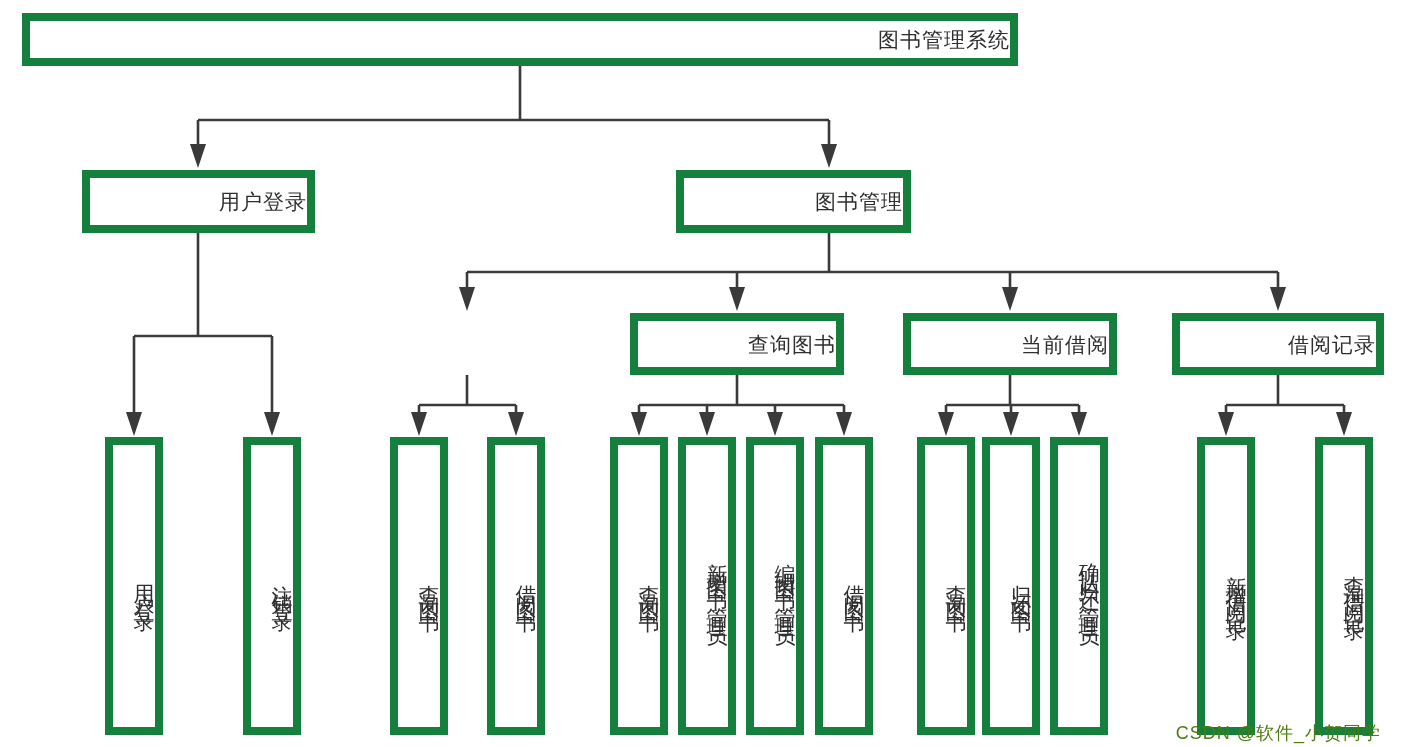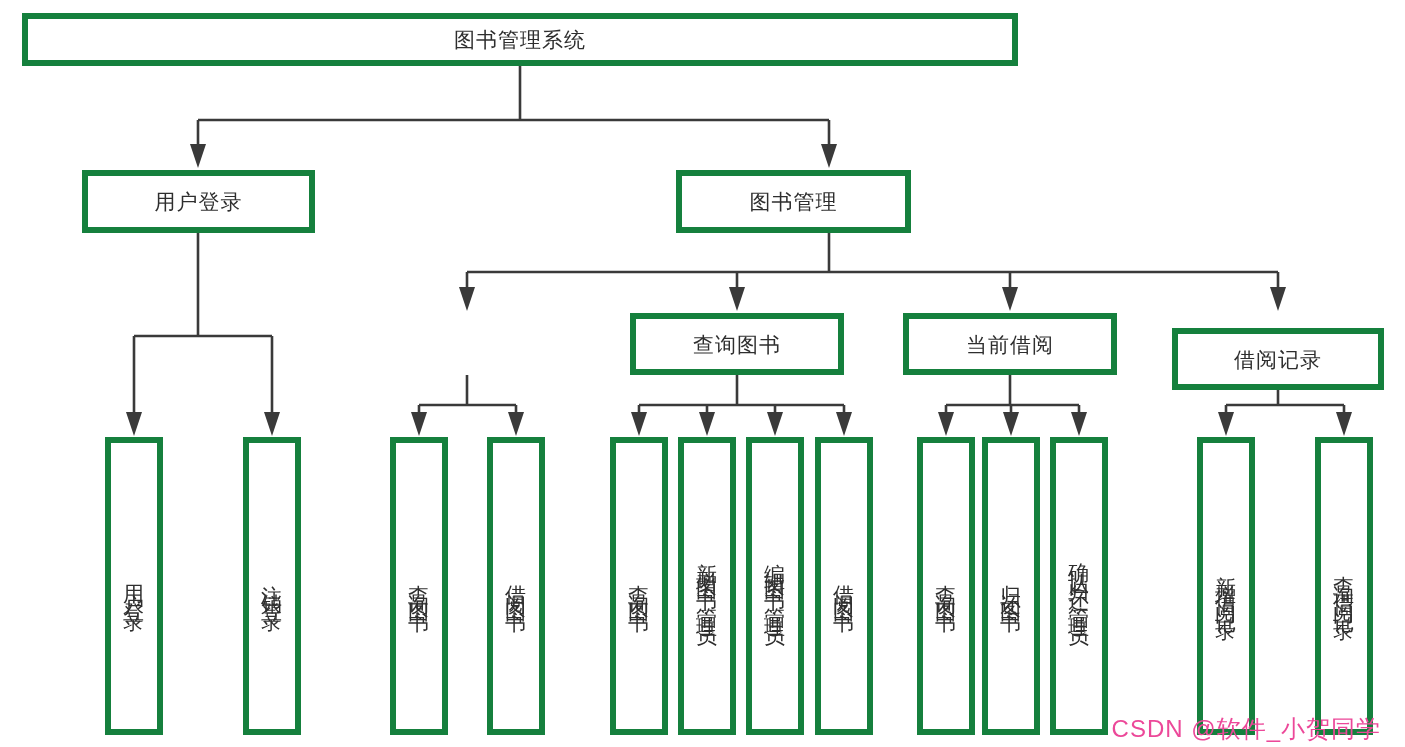--- a/index.html
+++ b/index.html
@@ -12,47 +12,47 @@
     overflow: hidden;
   }
   .wires {
     position: absolute;
     left: 0; top: 0;
     width: 1405px; height: 747px;
   }
   .box {
     position: absolute;
     background: #ffffff;
-    border: 6px solid #15803d;
+    border: 8px solid #15803d;
     box-sizing: border-box;
     display: flex;
     align-items: center;
-    justify-content: center;
+    justify-content: flex-end;
     color: #2e2e2e;
     font-size: 21px;
     line-height: 1;
   }
   .box.h span {
     white-space: nowrap;
     letter-spacing: 1px;
   }
   .box.v span {
     writing-mode: vertical-lr;
     text-orientation: mixed;
     letter-spacing: 9px;
     line-height: 1;
     white-space: nowrap;
   }
   .watermark {
     position: absolute;
     right: 24px;
     bottom: 2px;
-    font-size: 24px;
+    font-size: 18px;
     letter-spacing: 1px;
-    color: #ec4899;
+    color: #4d7c0f;
     z-index: 5;
     white-space: nowrap;
   }
 </style>
 </head>
 <body>
 
 <div class="stage">
 
   <svg class="wires" width="1405" height="747" viewBox="0 0 1405 747" stroke="#3a3a3a" stroke-width="2.6" fill="#3a3a3a">
@@ -127,21 +127,21 @@
   <div class="box h" style="left:676px; top:170px; width:235px; height:63px">
     <span>图书管理</span>
   </div>
 
   <div class="box h" style="left:630px; top:313px; width:214px; height:62px">
     <span>查询图书</span>
   </div>
   <div class="box h" style="left:903px; top:313px; width:214px; height:62px">
     <span>当前借阅</span>
   </div>
-  <div class="box h" style="left:1172px; top:328px; width:212px; height:62px">
+  <div class="box h" style="left:1172px; top:313px; width:212px; height:62px">
     <span>借阅记录</span>
   </div>
 
   <div class="box v" style="left:105px; top:437px; width:58px; height:298px">
     <span>用户登录</span>
   </div>
   <div class="box v" style="left:243px; top:437px; width:58px; height:298px">
     <span>注销登录</span>
   </div>
 

